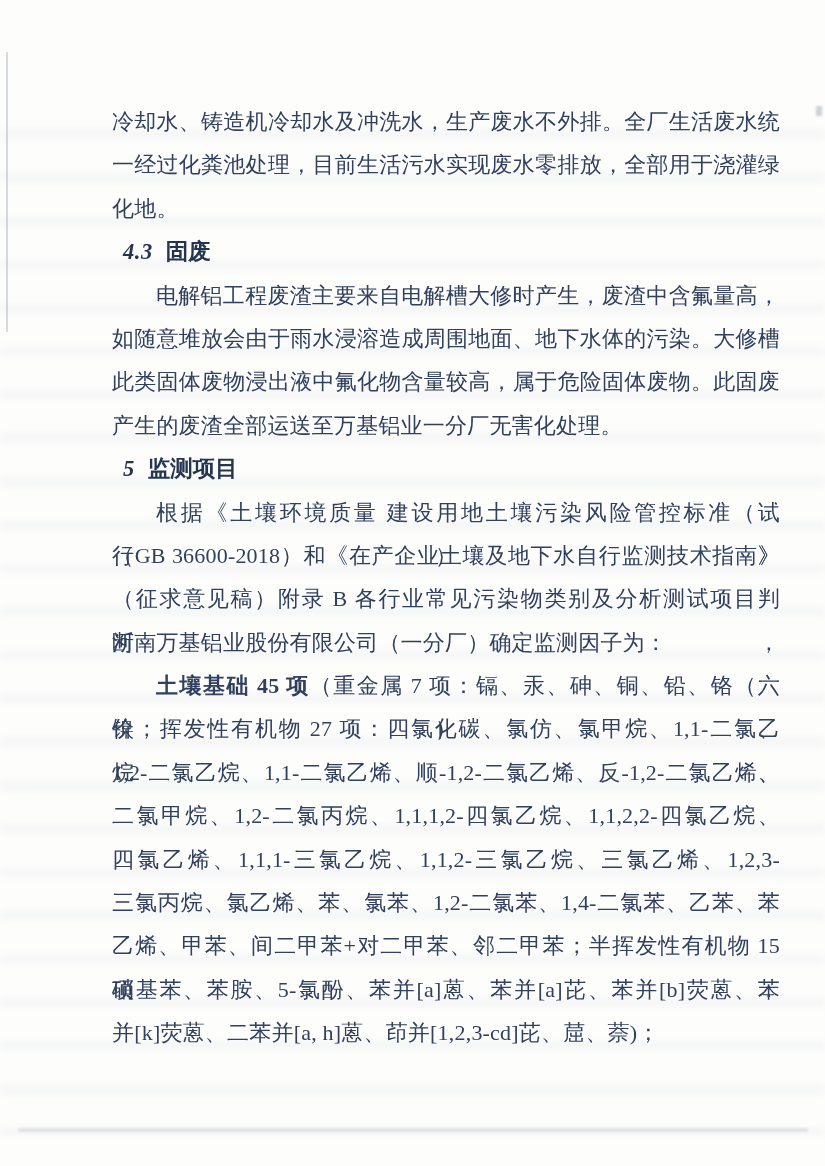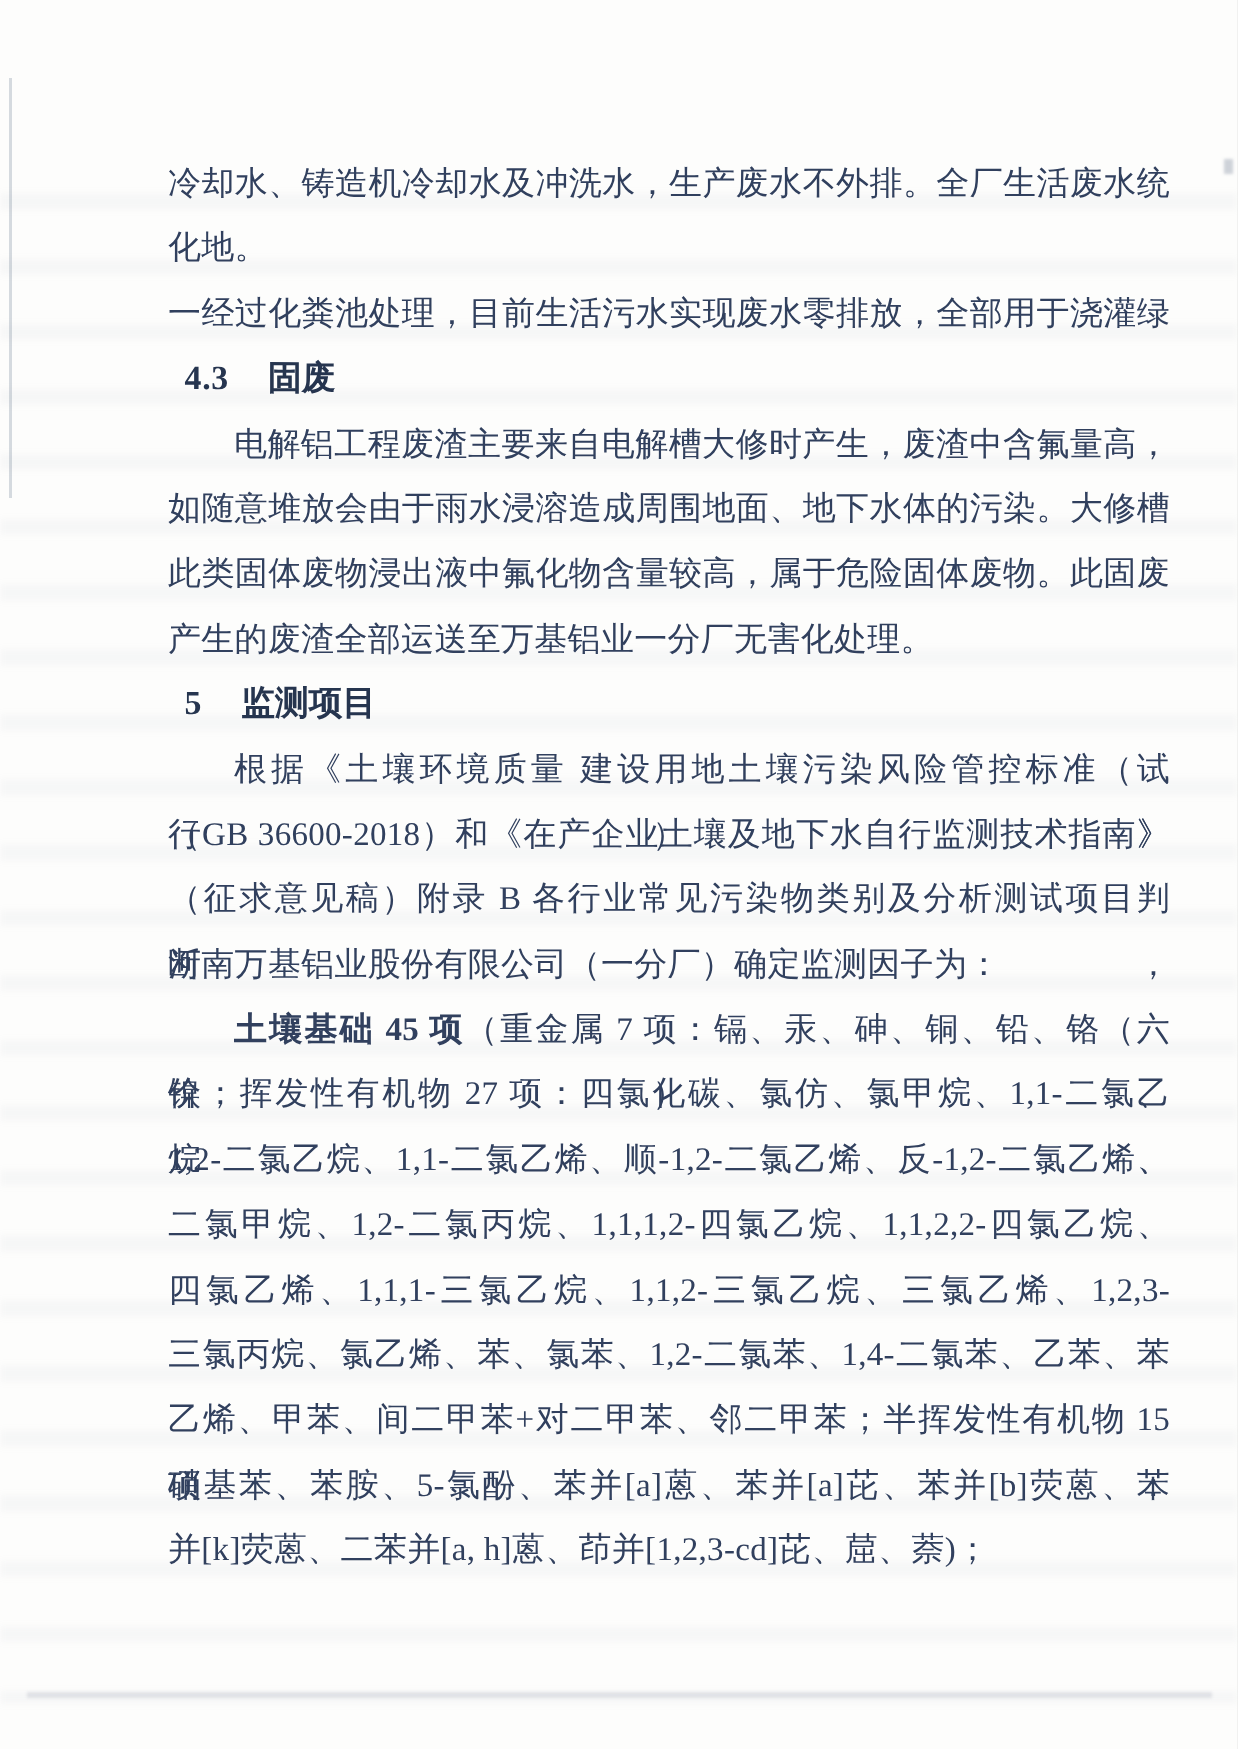--- a/index.html
+++ b/index.html
@@ -70,39 +70,39 @@
   }
   .ind { text-indent: 44px; }
   .heading {
     font-size: 22.5px;
     line-height: 43.4px;
     height: 43.4px;
     font-weight: 700;
     color: #26354f;
     padding-left: 11px;
   }
-  .hnum { margin-right: 26px; letter-spacing: 0.5px; }
+  .hnum { margin-right: 13px; letter-spacing: 0.5px; font-style: italic; }
   .lead { font-weight: 700; }
 </style>
 </head>
 <body>
 
 <div class="page">
 
   <div class="edge-line"></div>
   <div class="right-dot"></div>
   <div class="bottom-smudge"></div>
   <div class="bleed-overlay"></div>
 
   <div class="content">
 
     <div>
       <div class="ln j">冷却水、铸造机冷却水及冲洗水，生产废水不外排。全厂生活废水统</div>
+      <div class="ln j">一经过化粪池处理，目前生活污水实现废水零排放，全部用于浇灌绿</div>
       <div class="ln">化地。</div>
-      <div class="ln j">一经过化粪池处理，目前生活污水实现废水零排放，全部用于浇灌绿</div>
     </div>
 
     <div class="heading">
       <span class="hnum">4.3</span><span class="htitle">固废</span>
     </div>
 
     <div>
       <div class="ln j ind">电解铝工程废渣主要来自电解槽大修时产生，废渣中含氟量高，</div>
       <div class="ln j">如随意堆放会由于雨水浸溶造成周围地面、地下水体的污染。大修槽</div>
       <div class="ln j">此类固体废物浸出液中氟化物含量较高，属于危险固体废物。此固废</div>

